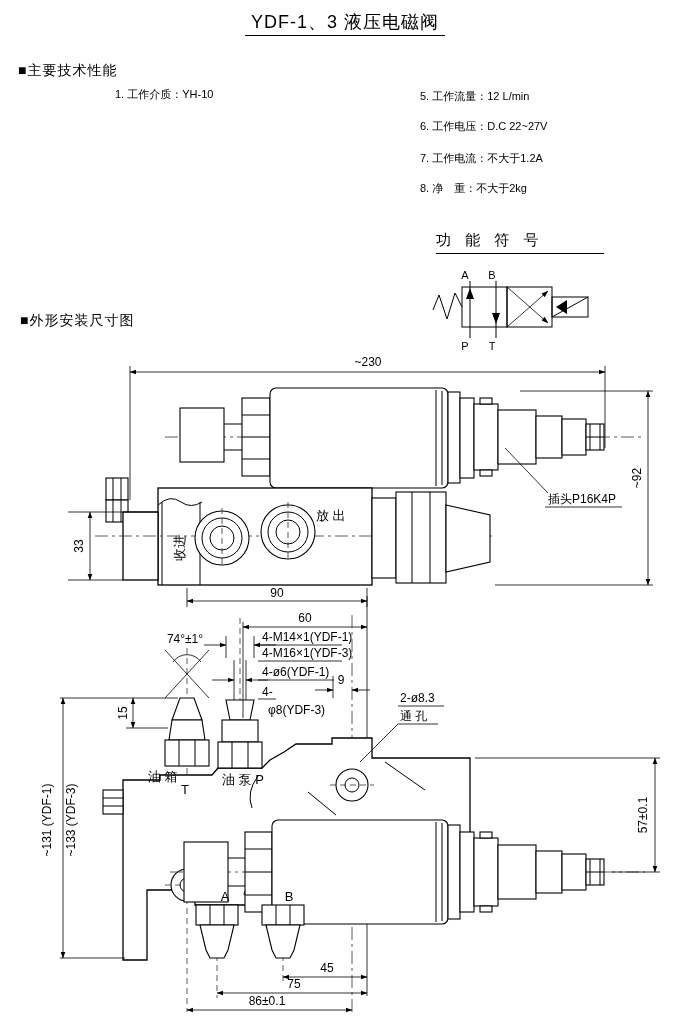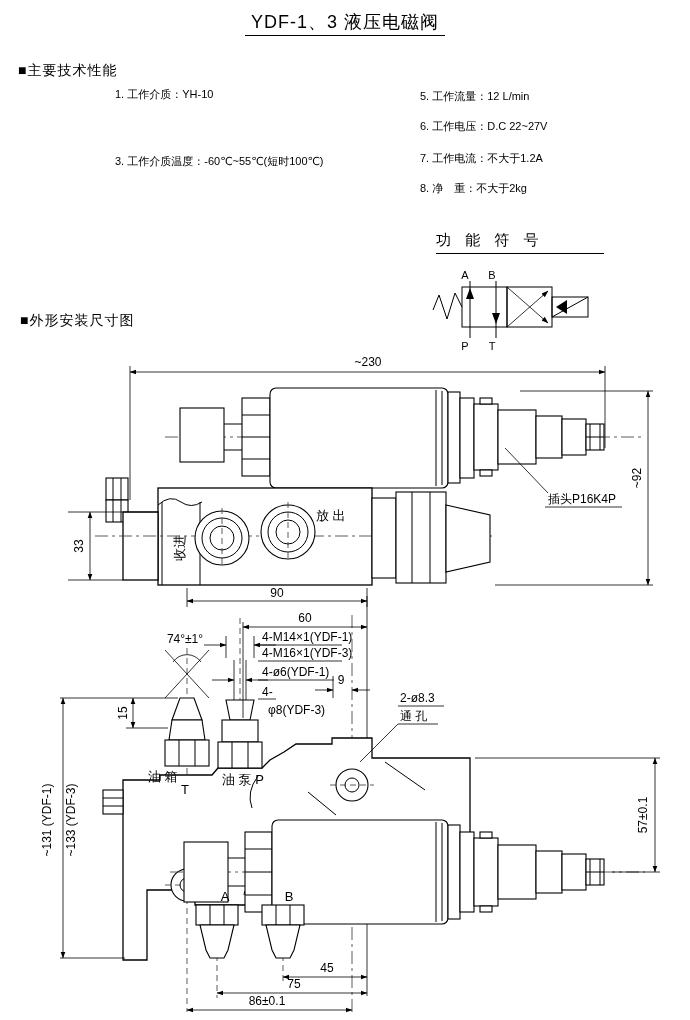--- a/index.html
+++ b/index.html
@@ -29,21 +29,20 @@
 </head>
 <body>
 
 <div id="page">
 
   <div id="title" class="htext"><span>YDF-1、3 液压电磁阀</span></div>
 
   <div id="spec-header" class="htext sec-header">■主要技术性能</div>
 
   <div class="htext spec" style="left:115px;top:87px">1. 工作介质：YH-10</div>
-  <div class="htext spec" style="left:115px;top:154px">3. 工作介质温度：-60℃~55℃(短时100℃)</div>
 
   <div class="htext spec" style="left:420px;top:89px">5. 工作流量：12 L/min</div>
   <div class="htext spec" style="left:420px;top:119px">6. 工作电压：D.C 22~27V</div>
   <div class="htext spec" style="left:420px;top:151px">7. 工作电流：不大于1.2A</div>
   <div class="htext spec" style="left:420px;top:181px">8. 净　重：不大于2kg</div>
 
   <div id="symbol-title" class="htext">功 能 符 号</div>
 
   <div id="outline-header" class="htext sec-header">■外形安装尺寸图</div>
 

